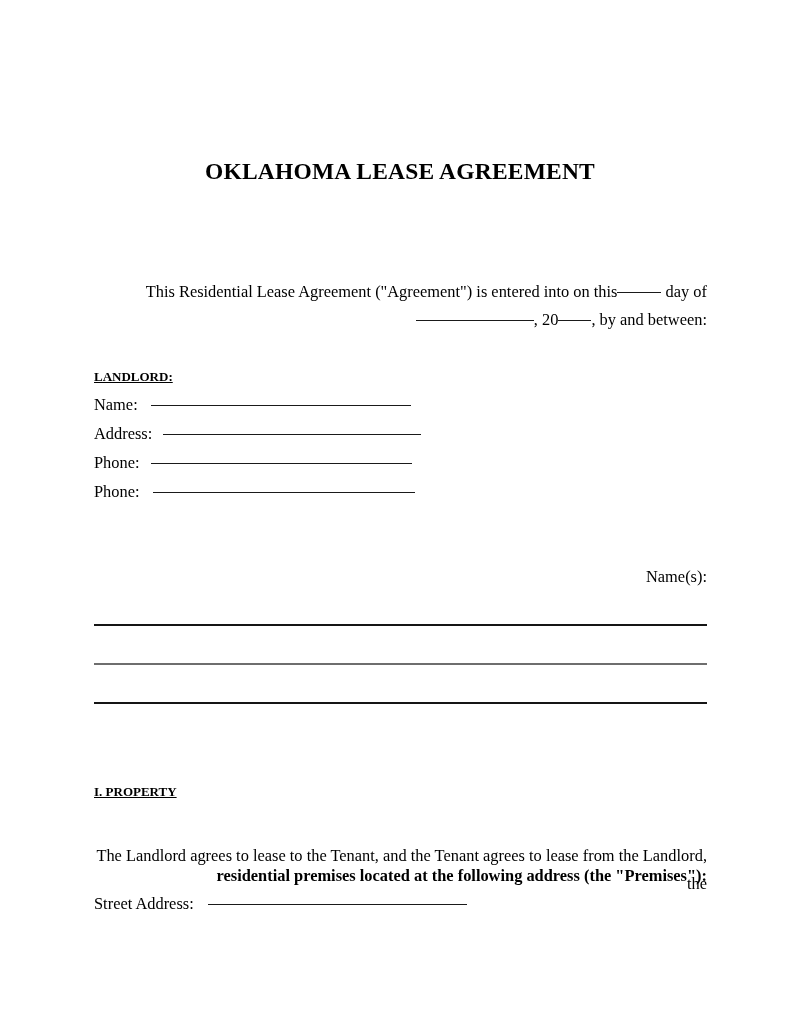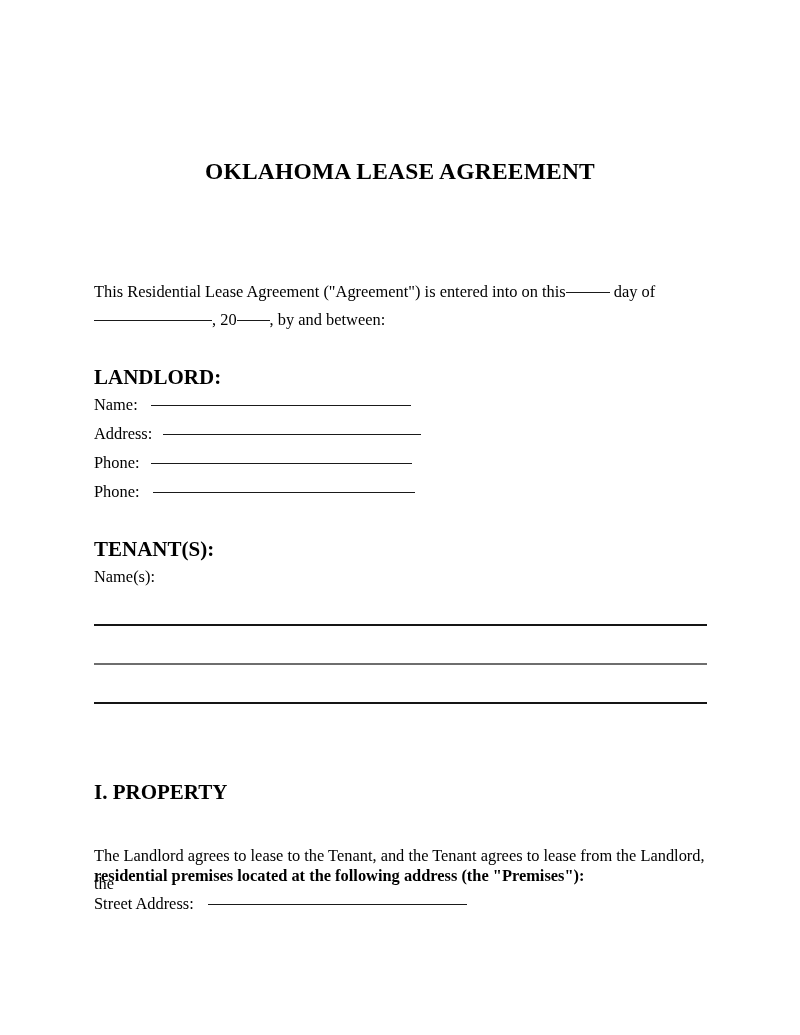--- a/index.html
+++ b/index.html
@@ -42,27 +42,28 @@
   
   .block {
     position: absolute;
     left: 94px;
     width: 613px;
   }
 
   .para {
     font-size: 16.4px;
     line-height: 28px;
-    text-align: left;
+    text-align: right;
   }
 
   .section-heading {
-    font-size: 21px;
+    font-size: 13px;
     font-weight: bold;
     line-height: 28px;
+    text-decoration: underline;
   }
 
   .field-row {
     font-size: 16.4px;
     line-height: 28px;
     white-space: nowrap;
     display: block;
   }
 
   .field-label {
@@ -122,21 +123,20 @@
   </div>
 
   <div class="block field-row" style="top:449px;">
     <span class="field-label">Phone:</span><span class="rule-inline" style="width:261px; margin-left:11px;"></span>
   </div>
 
   <div class="block field-row" style="top:478px;">
     <span class="field-label">Phone:</span><span class="rule-inline" style="width:262px; margin-left:13px;"></span>
   </div>
 
-  <div class="block section-heading" style="top:535px;">TENANT(S):</div>
 
   <div class="block para" style="top:563px;">Name(s):</div>
 
   <div class="rule-full" style="top:624px;"></div>
   <div class="rule-full" style="top:663px; border-bottom-color:#6e6e6e;"></div>
   <div class="rule-full" style="top:702px;"></div>
 
   <div class="block section-heading" style="top:778px;">I. PROPERTY</div>
 
   <div class="block para" style="top:842px;">The Landlord agrees to lease to the Tenant, and the Tenant agrees to lease from the Landlord, the</div>

